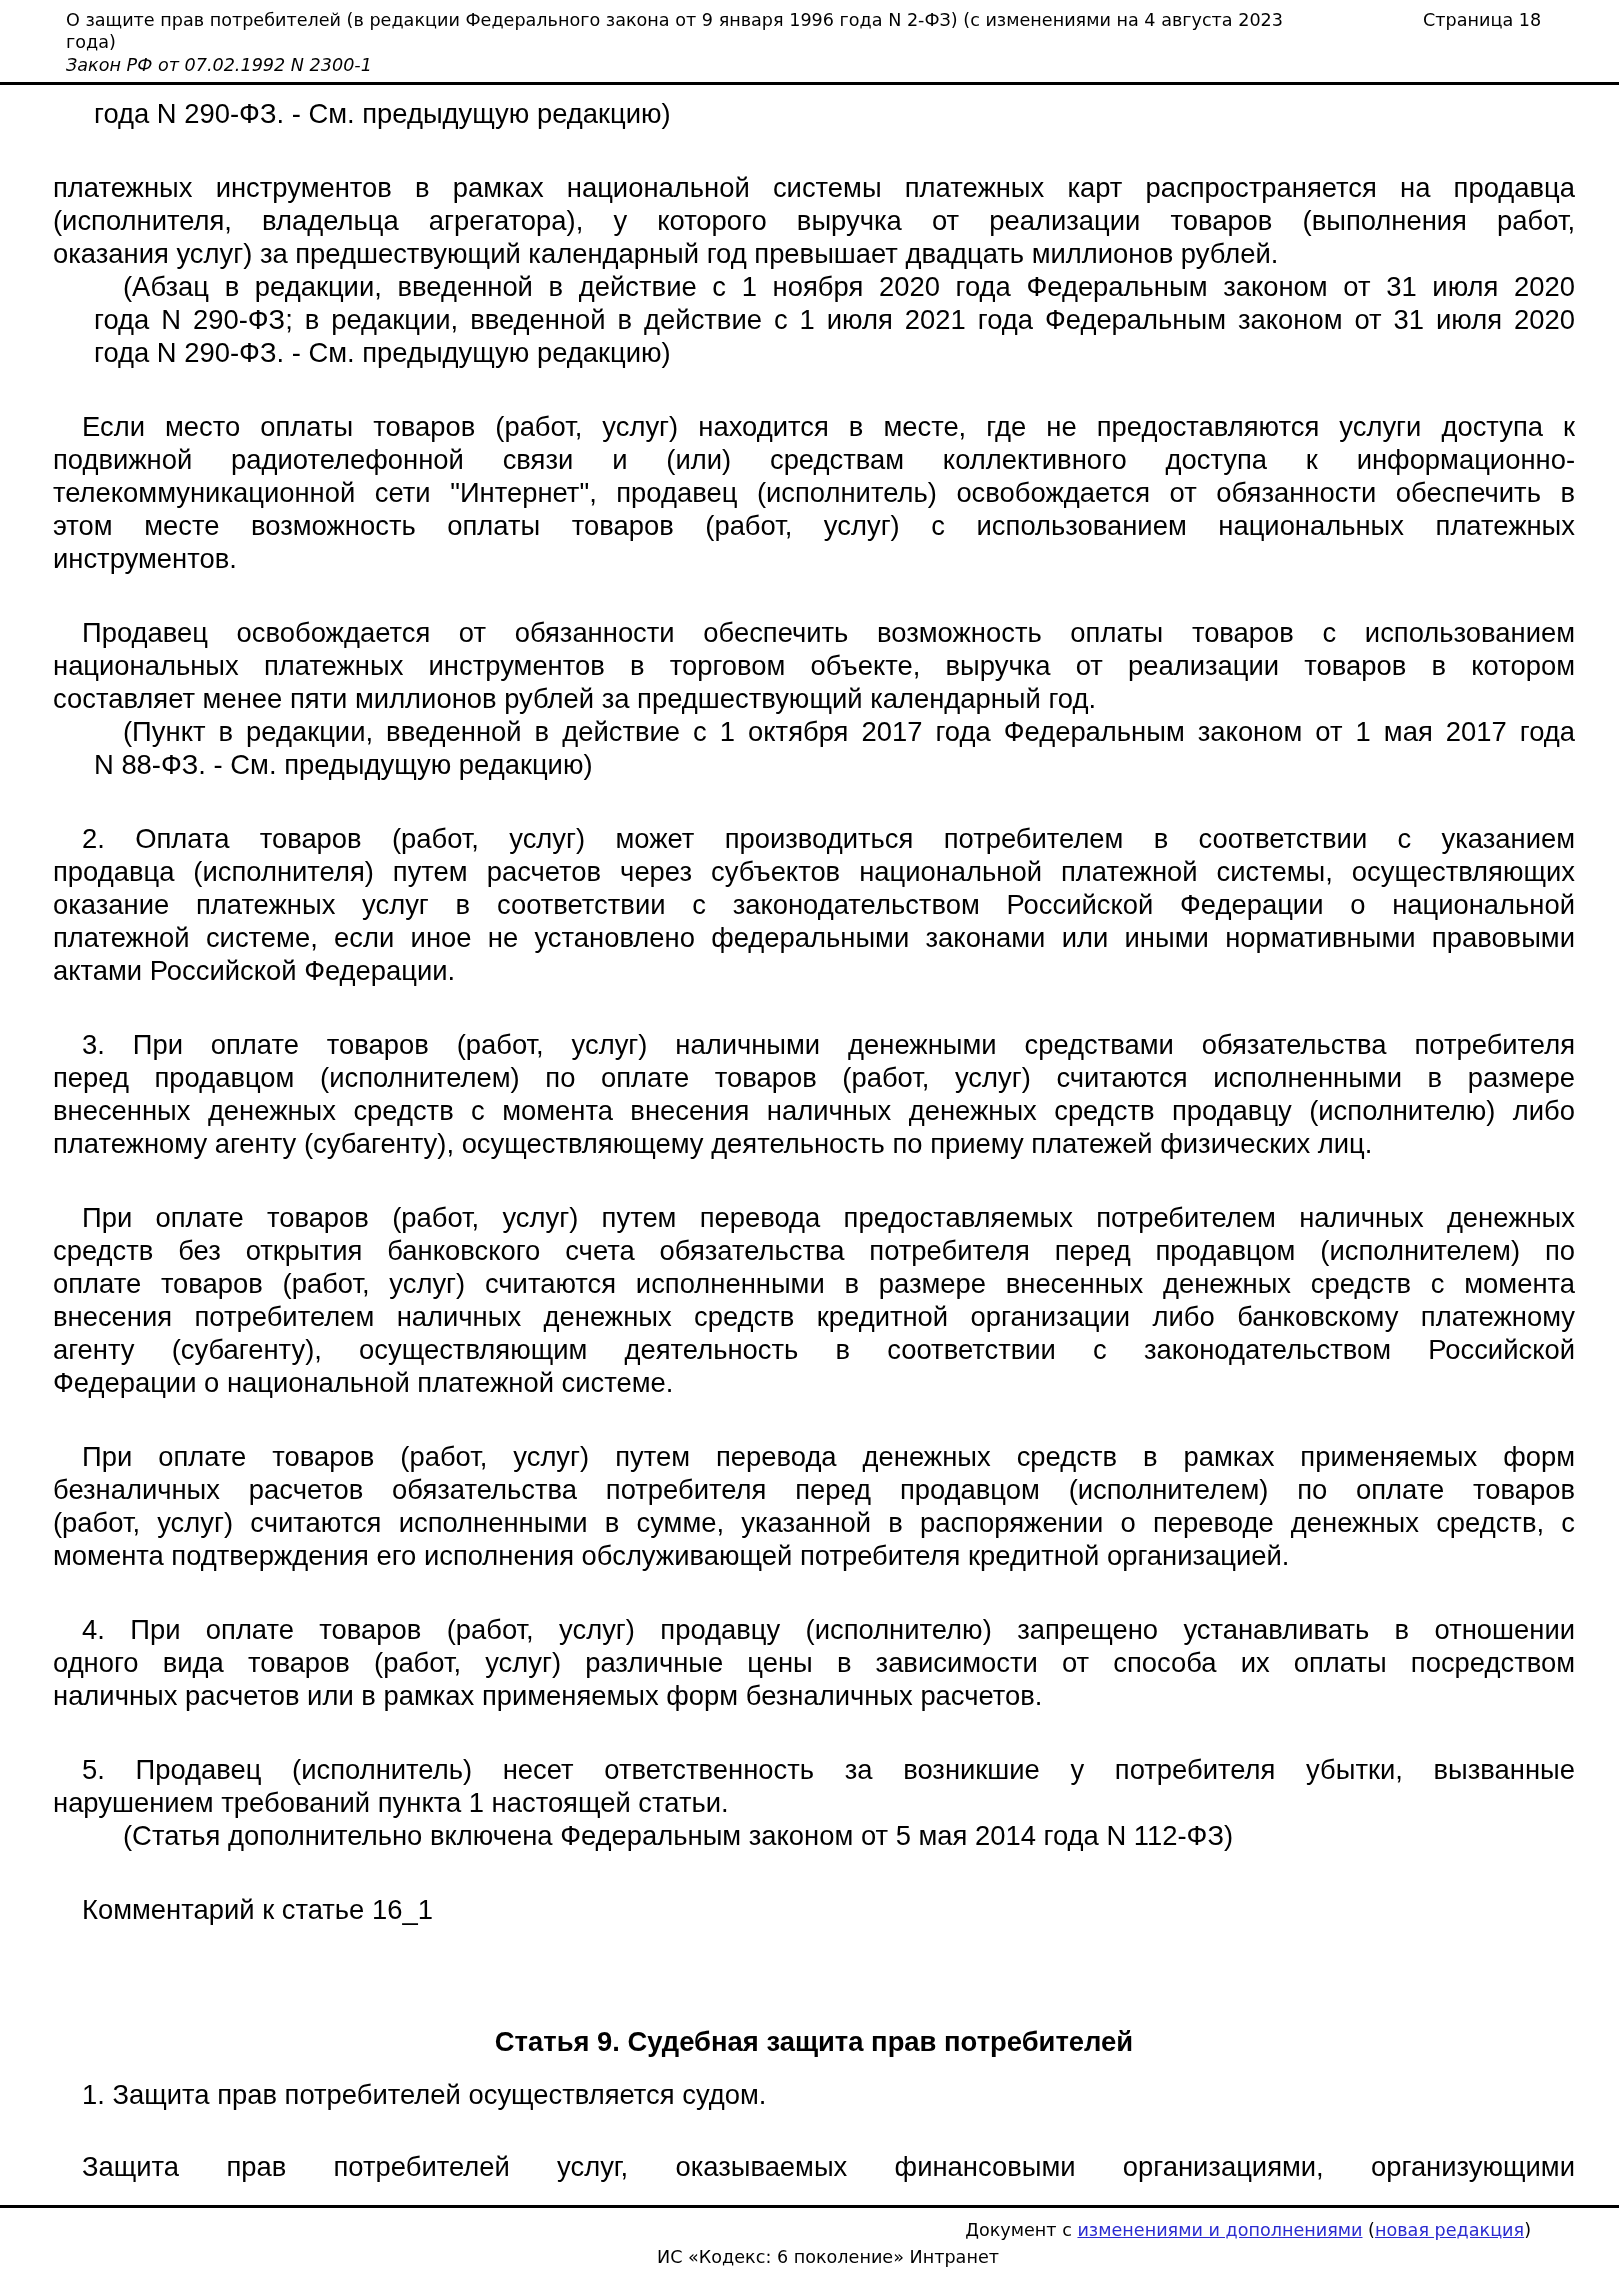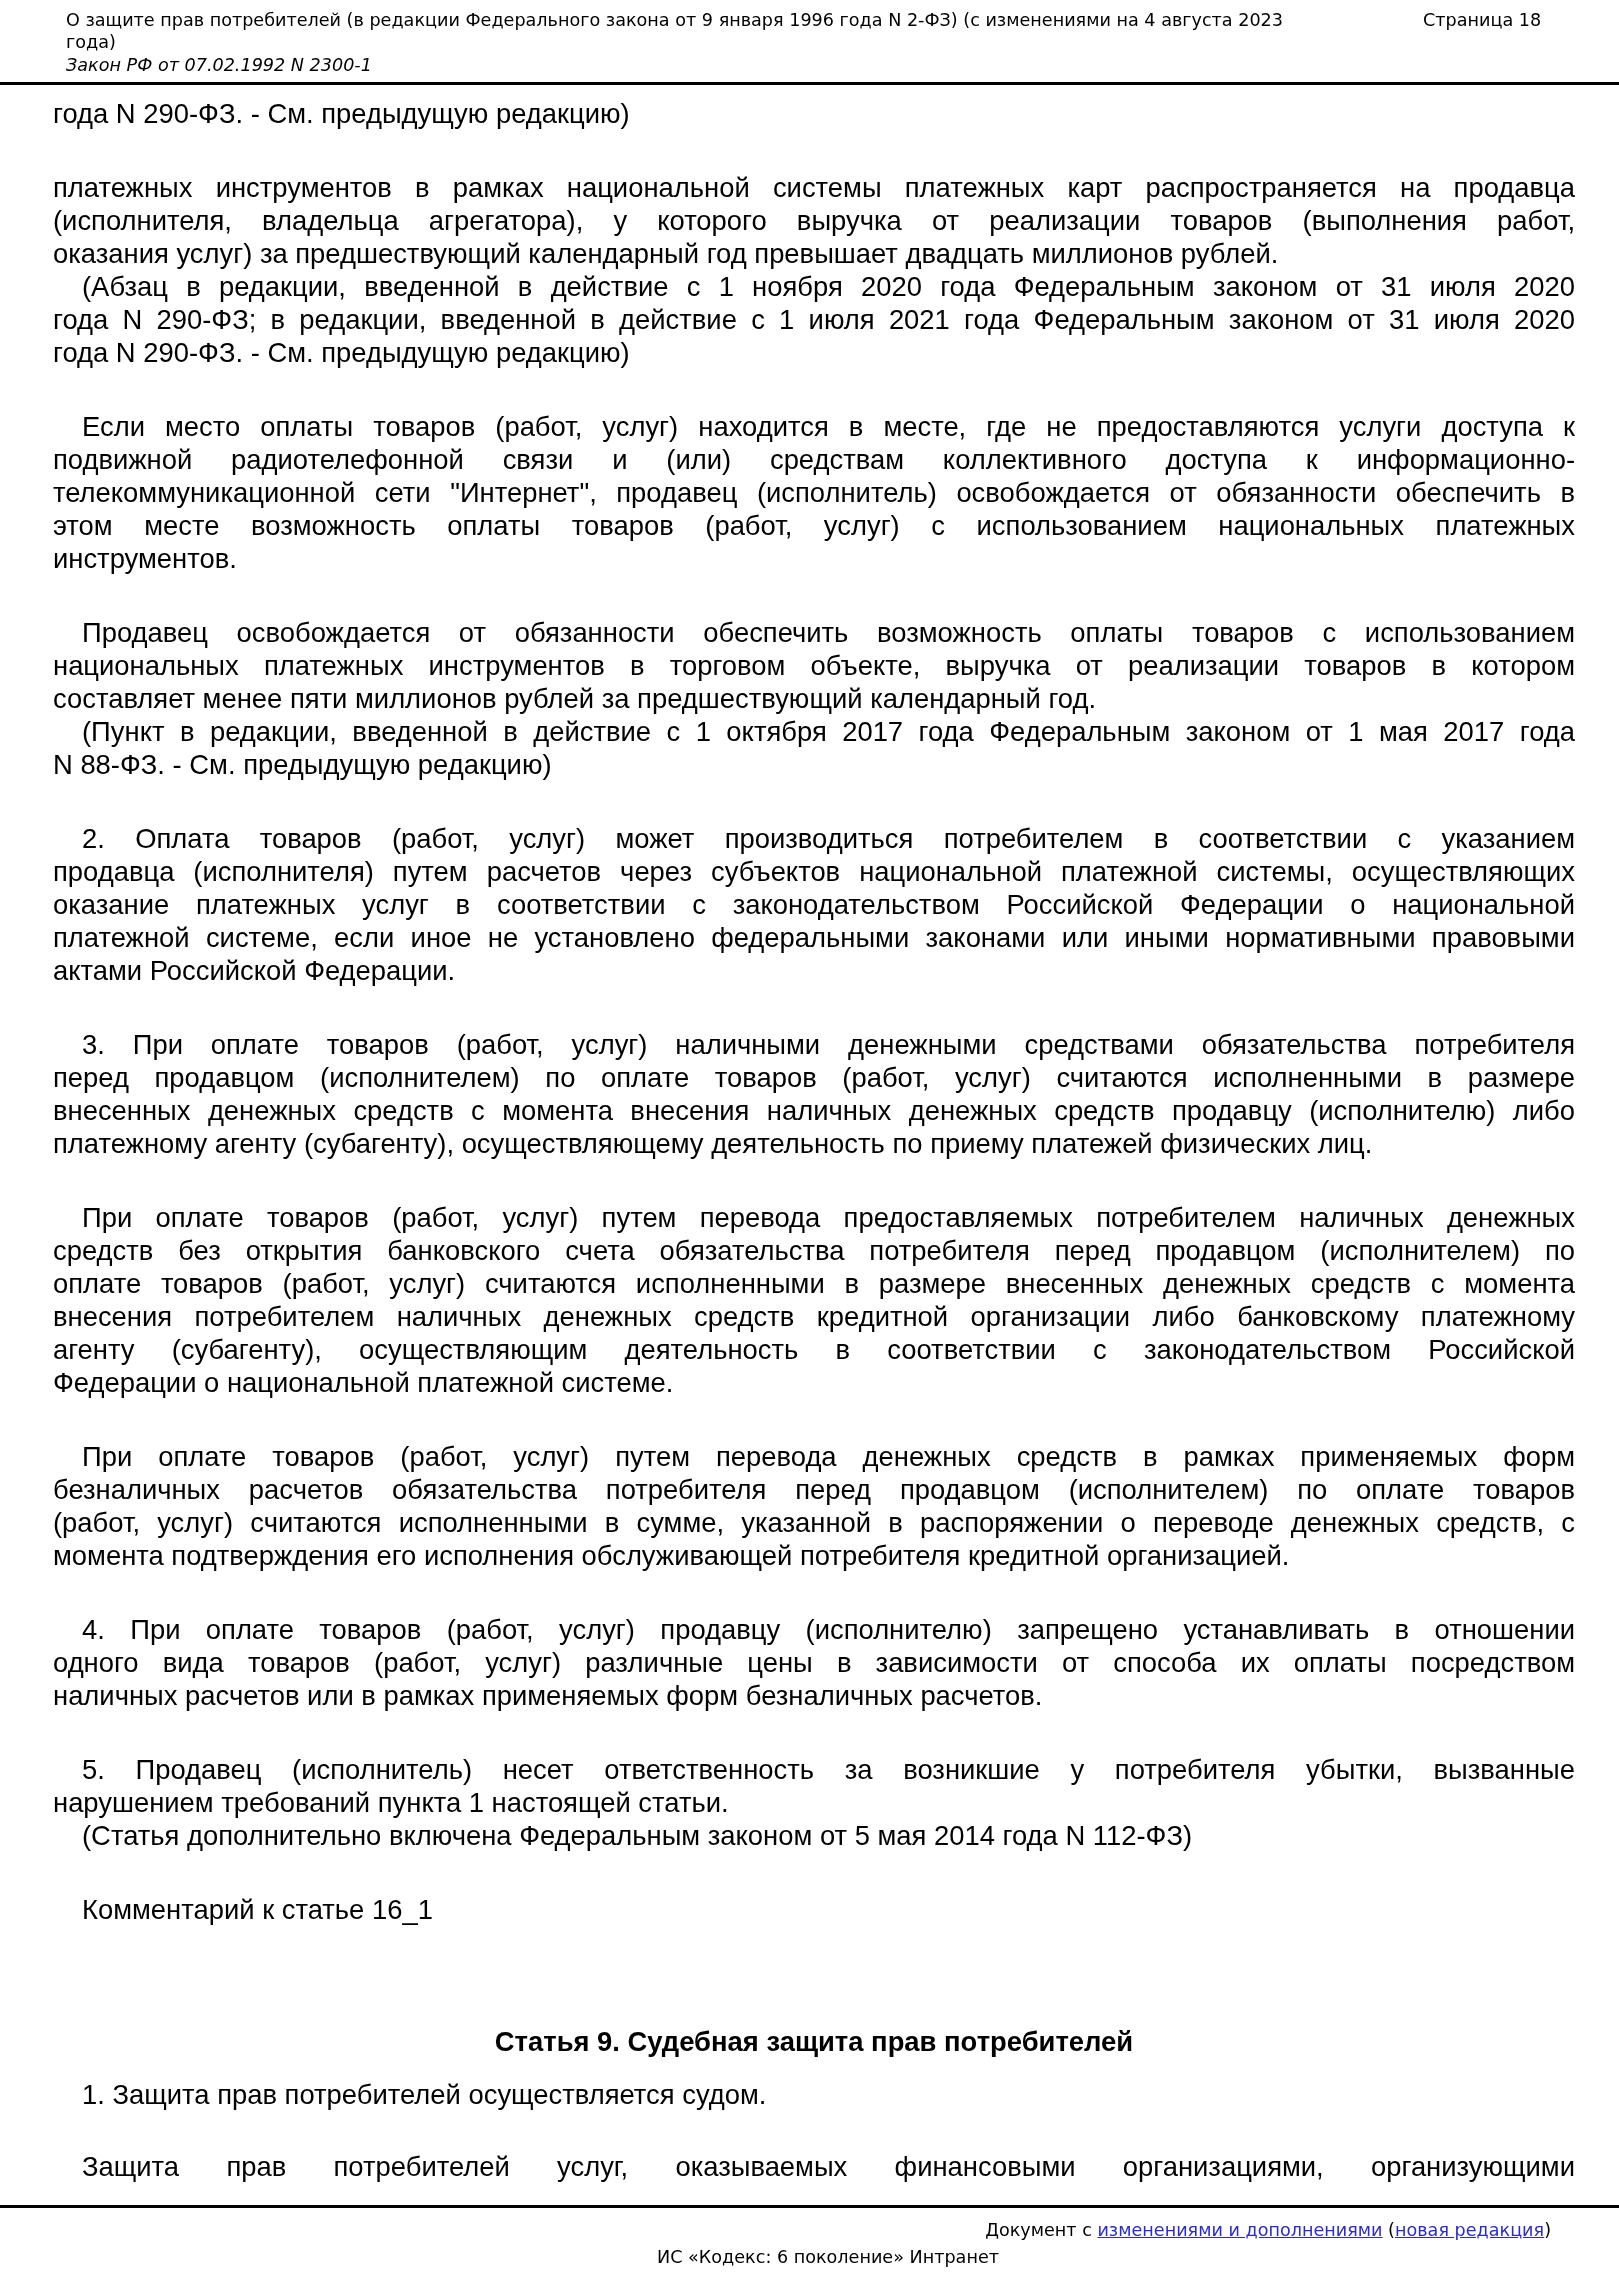--- a/index.html
+++ b/index.html
@@ -22,33 +22,33 @@
   .hdr .subtitle{font-style:italic;}
   .rule{height:2.9px;background:#000;}
   .hdr-rule{margin-top:5.9px;}
   
   .doc{
     margin:11.8px 44px 0 53px;
     font-size:27.4px;line-height:33px;
     overflow:hidden;height:2107px;
   }
   .para{margin-top:41px;}
-  .para.m0{margin-top:0;}
+  .para.m0{margin-top:0;margin-left:41px;}
   .para.mh{margin-top:99px;}
   .para.msm{margin-top:20.6px;}
   .para.mp{margin-top:39px;}
   .ln{text-align:justify;text-align-last:justify;}
   .ln.last{text-align-last:left;}
   .ln.ind{text-indent:29px;}
   .para.heading{font-weight:bold;}
   .para.heading .ln{text-align:center;text-align-last:center;}
   
   .ftr{position:absolute;left:0;top:2205px;width:1619px;
        font-family:"DejaVu Sans",sans-serif;font-size:17.6px;line-height:22.5px;}
-  .doc-line{margin-top:10.8px;padding-right:68px;text-align:right;}
+  .doc-line{margin-top:10.8px;padding-right:88px;text-align:right;}
   .src-line{margin-top:4.9px;padding-left:37px;text-align:center;}
   a.lnk{color:var(--link,#2b2bd0);text-decoration:underline;cursor:pointer;}
 </style>
 </head>
 <body>
 
 <div class="page">
 
   <div class="hdr">
     <div class="title">

